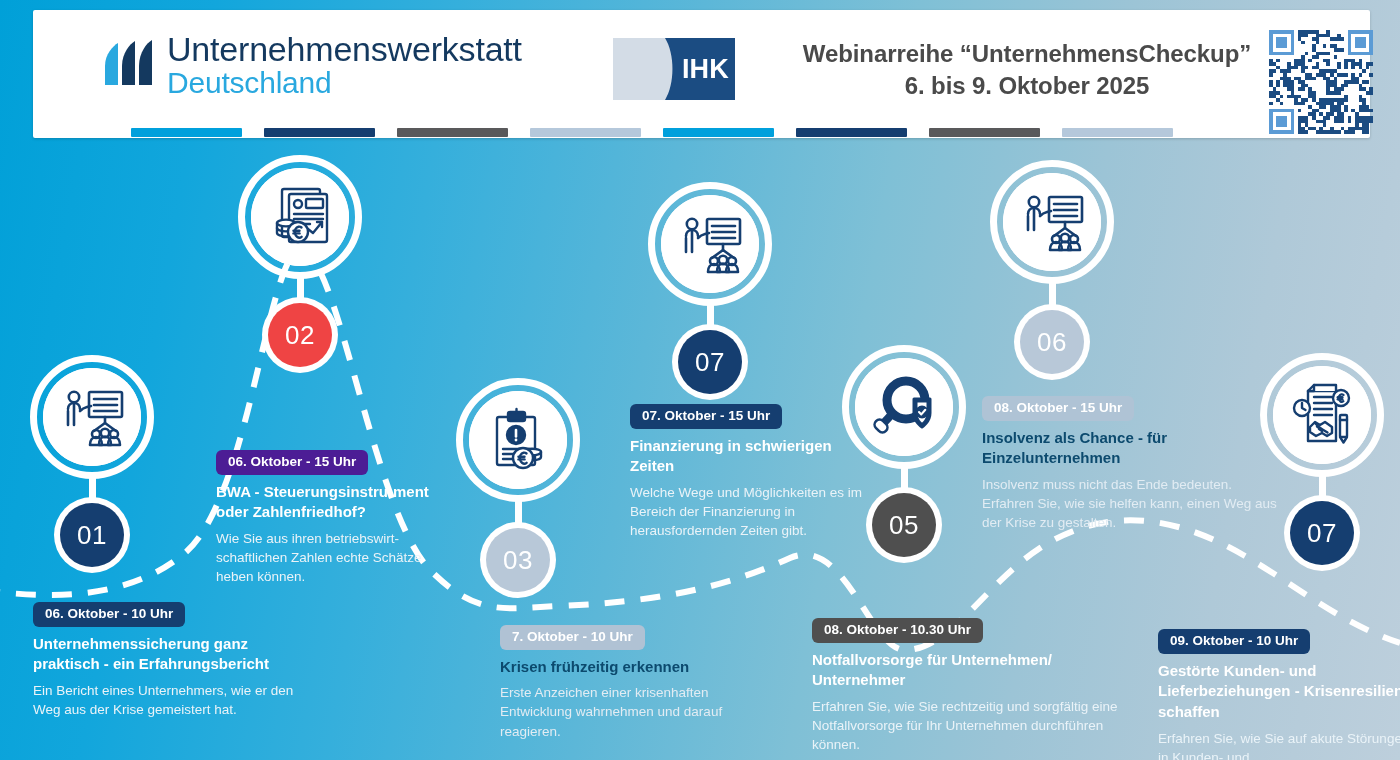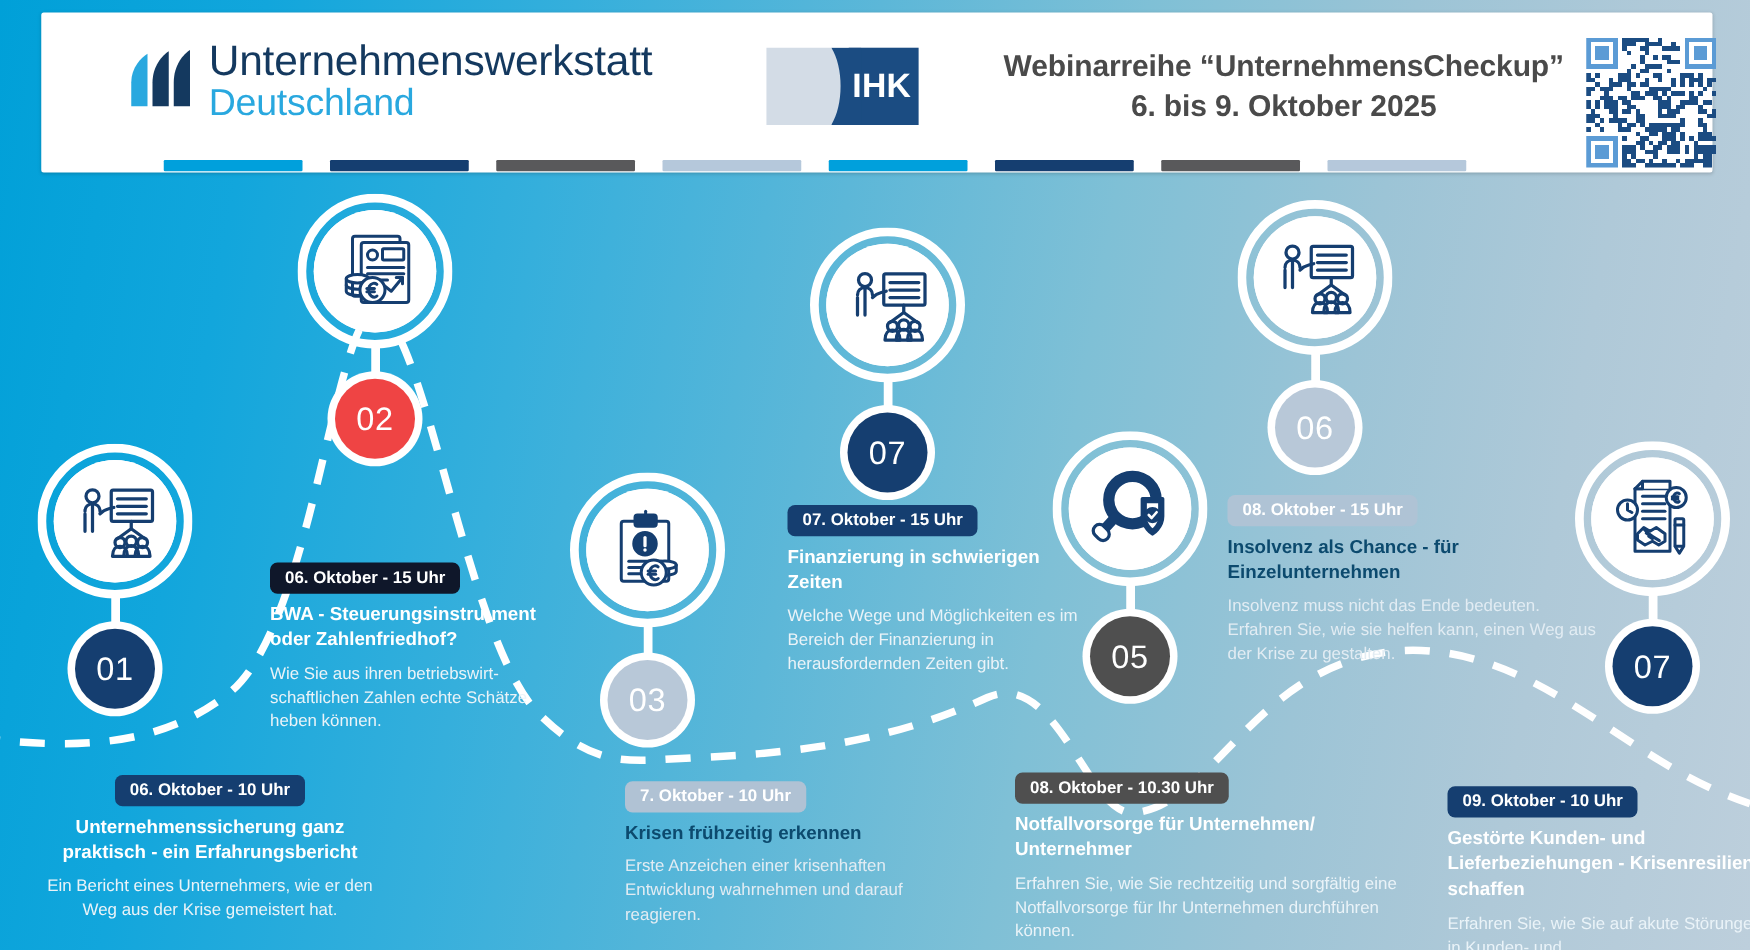--- a/index.html
+++ b/index.html
@@ -801,20 +801,20 @@
       </g>
     </svg>
       </div>
       <div class="connector" style="height: 38px;"></div>
       <div class="num-circle" style="left: 24px; top: 142px; background: rgb(255, 255, 255);">
         <div class="num-inner" style="background: rgb(21, 62, 112);">07</div>
       </div>
     </div>
   </div>
 <div id="blocks">
-    <div class="tblock" style="left: 33px; top: 620px; width: 270px; text-align: center;"><div class="badge" style="background: rgb(21, 62, 112);">06. Oktober - 10 Uhr</div><div class="ttitle">Unternehmenssicherung ganz praktisch - ein Erfahrungsbericht</div><div class="tdesc">Ein Bericht eines Unternehmers, wie er den Weg aus der Krise gemeistert hat.</div></div>
-    <div class="tblock" style="left: 216px; top: 450px; width: 240px;"><div class="badge" style="background: #0f172a;">06. Oktober - 15 Uhr</div><div class="ttitle">BWA - Steuerungsinstru-ment oder Zahlenfriedhof?</div><div class="tdesc">Wie Sie aus  ihren betriebswirt-schaftlichen Zahlen echte Schätze heben können.</div></div>
+    <div class="tblock" style="left: 33px; top: 602px; width: 270px;"><div class="badge" style="background: rgb(21, 62, 112);">06. Oktober - 10 Uhr</div><div class="ttitle">Unternehmenssicherung ganz praktisch - ein Erfahrungsbericht</div><div class="tdesc">Ein Bericht eines Unternehmers, wie er den Weg aus der Krise gemeistert hat.</div></div>
+    <div class="tblock" style="left: 216px; top: 450px; width: 240px;"><div class="badge" style="background: #4c1d95;">06. Oktober - 15 Uhr</div><div class="ttitle">BWA - Steuerungsinstru-ment oder Zahlenfriedhof?</div><div class="tdesc">Wie Sie aus  ihren betriebswirt-schaftlichen Zahlen echte Schätze heben können.</div></div>
     <div class="tblock dim" style="left: 463px; top: 625px; width: 280px; margin-left: 37px;"><div class="badge" style="background: rgb(176, 194, 212);">7. Oktober - 10 Uhr</div><div class="ttitle">Krisen frühzeitig erkennen</div><div class="tdesc">Erste Anzeichen einer krisenhaften Entwicklung wahrnehmen und darauf reagieren.</div></div>
     <div class="tblock" style="left: 630px; top: 404px; width: 250px;"><div class="badge" style="background: rgb(21, 62, 112);">07. Oktober - 15 Uhr</div><div class="ttitle">Finanzierung in schwierigen Zeiten</div><div class="tdesc">Welche Wege und Möglichkeiten es im Bereich der Finanzierung in herausfordernden Zeiten gibt.</div></div>
     <div class="tblock" style="left: 812px; top: 618px; width: 310px;"><div class="badge" style="background: rgb(79, 79, 79);">08. Oktober - 10.30 Uhr</div><div class="ttitle">Notfallvorsorge für Unternehmen/ Unternehmer</div><div class="tdesc">Erfahren Sie, wie Sie rechtzeitig und sorgfältig eine Notfallvorsorge für Ihr Unternehmen durchführen können.</div></div>
     <div class="tblock dim" style="left: 982px; top: 396px; width: 300px;"><div class="badge" style="background: rgb(175, 195, 213);">08. Oktober - 15 Uhr</div><div class="ttitle">Insolvenz als Chance - für Einzelunternehmen</div><div class="tdesc">Insolvenz muss nicht das Ende bedeuten. Erfahren Sie, wie sie helfen kann, einen Weg aus der Krise zu gestalten.</div></div>
     <div class="tblock" style="left: 1158px; top: 629px; width: 255px;"><div class="badge" style="background: rgb(21, 62, 112);">09. Oktober - 10 Uhr</div><div class="ttitle">Gestörte Kunden- und Lieferbeziehungen - Krisenresilienz schaffen</div><div class="tdesc">Erfahren Sie, wie Sie auf akute Störungen in Kunden- und</div></div>
   </div>
 
 </body></html>

